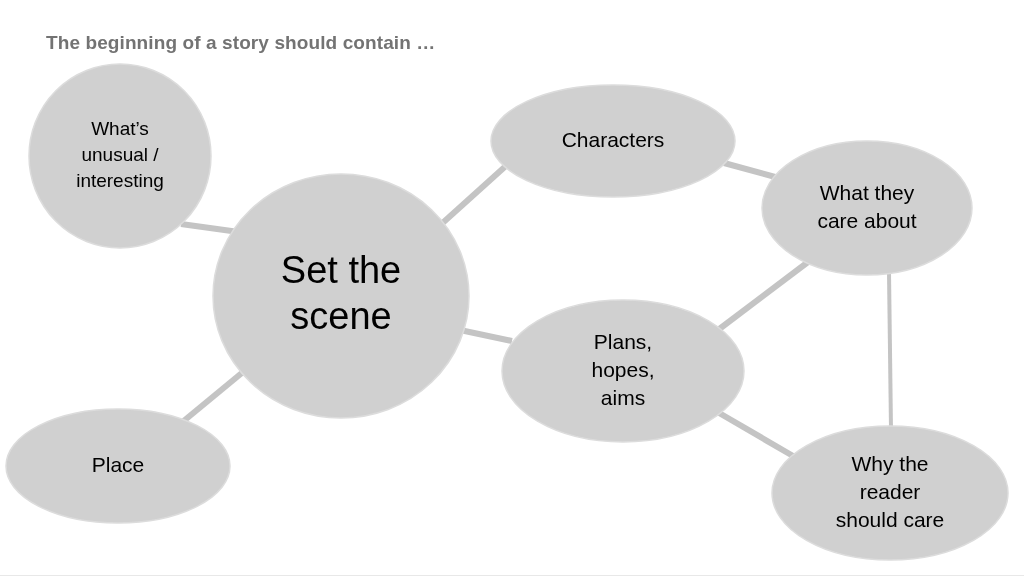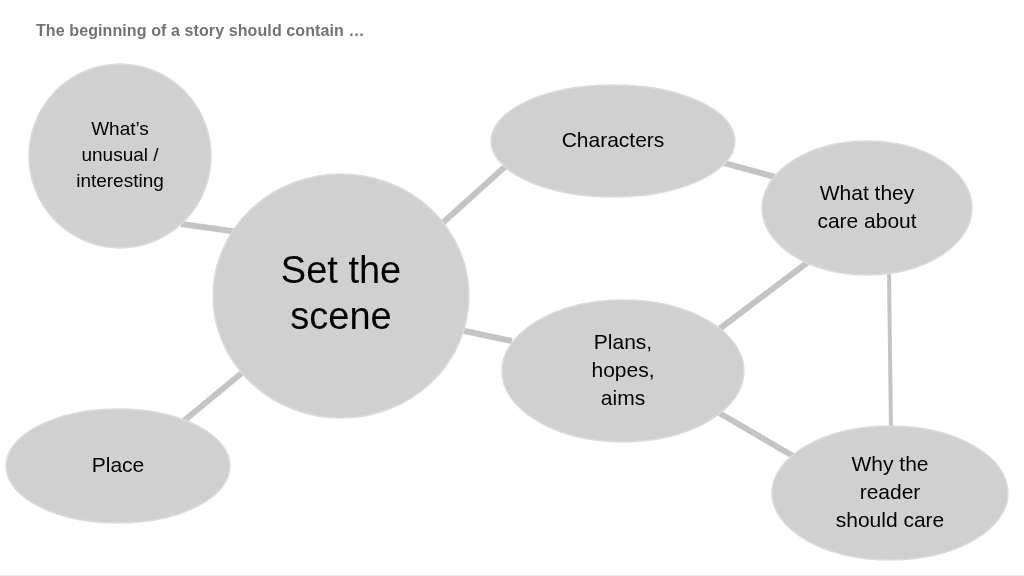--- a/index.html
+++ b/index.html
@@ -17,26 +17,26 @@
     height: 576px;
     background: #ffffff;
     overflow: hidden;
     box-sizing: border-box;
     border-bottom: 1px solid #e8e8e8;
   }
   #title {
     position: absolute;
     left: 36px;
     top: 22px;
-    font-size: 16px;
+    font-size: 19px;
     font-weight: bold;
     color: #737373;
     letter-spacing: 0.1px;
     white-space: nowrap;
-    margin: 0;
+    margin: 10px;
   }
   #diagram {
     position: absolute;
     left: 0;
     top: 0;
     width: 1024px;
     height: 576px;
   }
   .edge {
     stroke: #c4c4c4;

